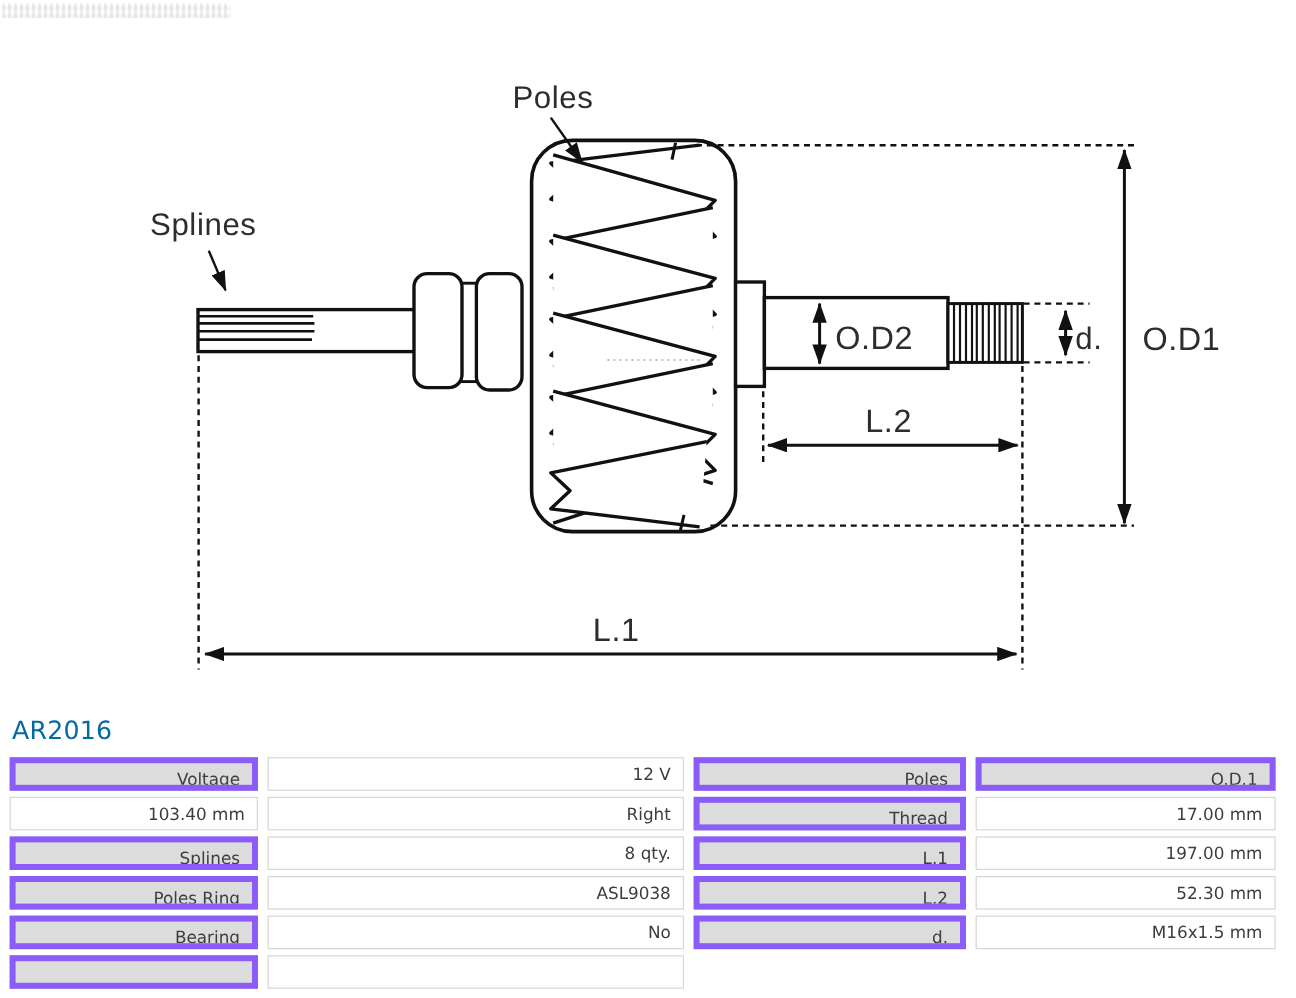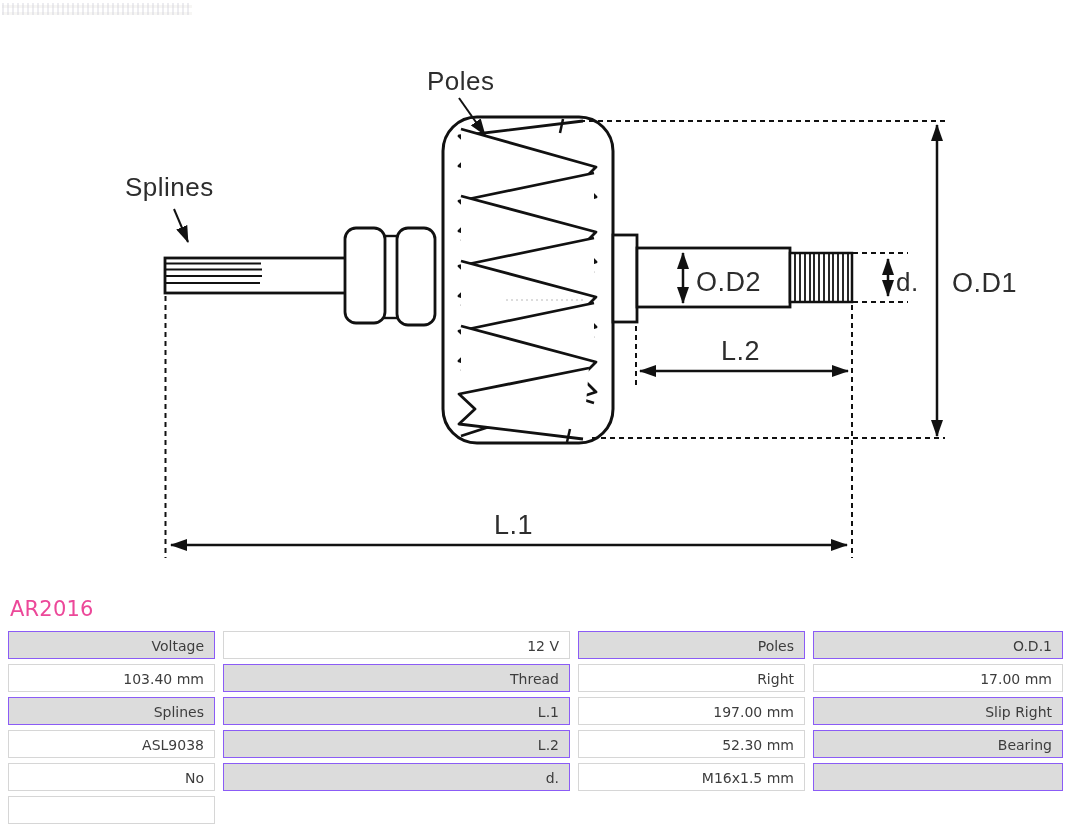--- a/index.html
+++ b/index.html
@@ -14,34 +14,34 @@
       repeating-linear-gradient(90deg, rgba(150,150,175,.35) 0 2px, rgba(255,255,255,0) 2px 5px),
       repeating-linear-gradient(0deg, rgba(190,185,170,.25) 0 3px, rgba(255,255,255,0) 3px 7px);
   }
   .diagram-wrap{position:absolute;left:0;top:0;width:1080px;height:590px;}
   svg text{
     font-family:"Liberation Sans","DejaVu Sans",sans-serif;
     fill:#2d2d2d;letter-spacing:.5px;
   }
   .part-number{
     position:absolute;left:10px;top:597px;
-    font-size:21px;color:#ec4899;letter-spacing:.2px;
+    font-size:21px;color:#0369a1;letter-spacing:.2px;
   }
   .spec-table{
     position:absolute;left:8px;top:631px;width:1055px;
     display:grid;
     grid-template-columns:207px 347px 227px 250px;
     column-gap:8px;row-gap:5px;
     font-size:14px;color:#3d3d3d;
   }
   .spec-table .cell{
     height:28px;line-height:28px;text-align:right;
     padding:0 10px;box-sizing:border-box;overflow:hidden;white-space:nowrap;
   }
-  .spec-table .label{background:#dcdcdc;border:1px solid #8b5cf6;}
+  .spec-table .label{background:#dcdcdc;border:5px solid #8b5cf6;}
   .spec-table .value{background:#ffffff;border:1px solid #d6d6d6;padding-left:16px;}
 </style>
 </head>
 <body>
 
 <div class="watermark"></div>
 
 <div class="diagram-wrap">
 <svg width="1080" height="590" viewBox="0 0 1080 590">
   <defs>
@@ -141,29 +141,30 @@
 <div class="part-number">AR2016</div>
 
 <div class="spec-table">
 
     <div class="cell label">Voltage</div>
     <div class="cell value">12 V</div>
     <div class="cell label">Poles</div>
 
     <div class="cell label">O.D.1</div>
     <div class="cell value">103.40 mm</div>
+    <div class="cell value">Right</div>
     <div class="cell label">Thread</div>
-    <div class="cell value">Right</div>
 
     <div class="cell value">17.00 mm</div>
     <div class="cell label">Splines</div>
+    <div class="cell value">8 qty.</div>
 
     <div class="cell label">L.1</div>
     <div class="cell value">197.00 mm</div>
-    <div class="cell label">Slip Right</div>
+    <div class="cell label">Poles Ring</div>
     <div class="cell value">ASL9038</div>
 
     <div class="cell label">L.2</div>
     <div class="cell value">52.30 mm</div>
     <div class="cell label">Bearing</div>
     <div class="cell value">No</div>
 
     <div class="cell label">d.</div>
     <div class="cell value">M16x1.5 mm</div>
     <div class="cell label"></div>

